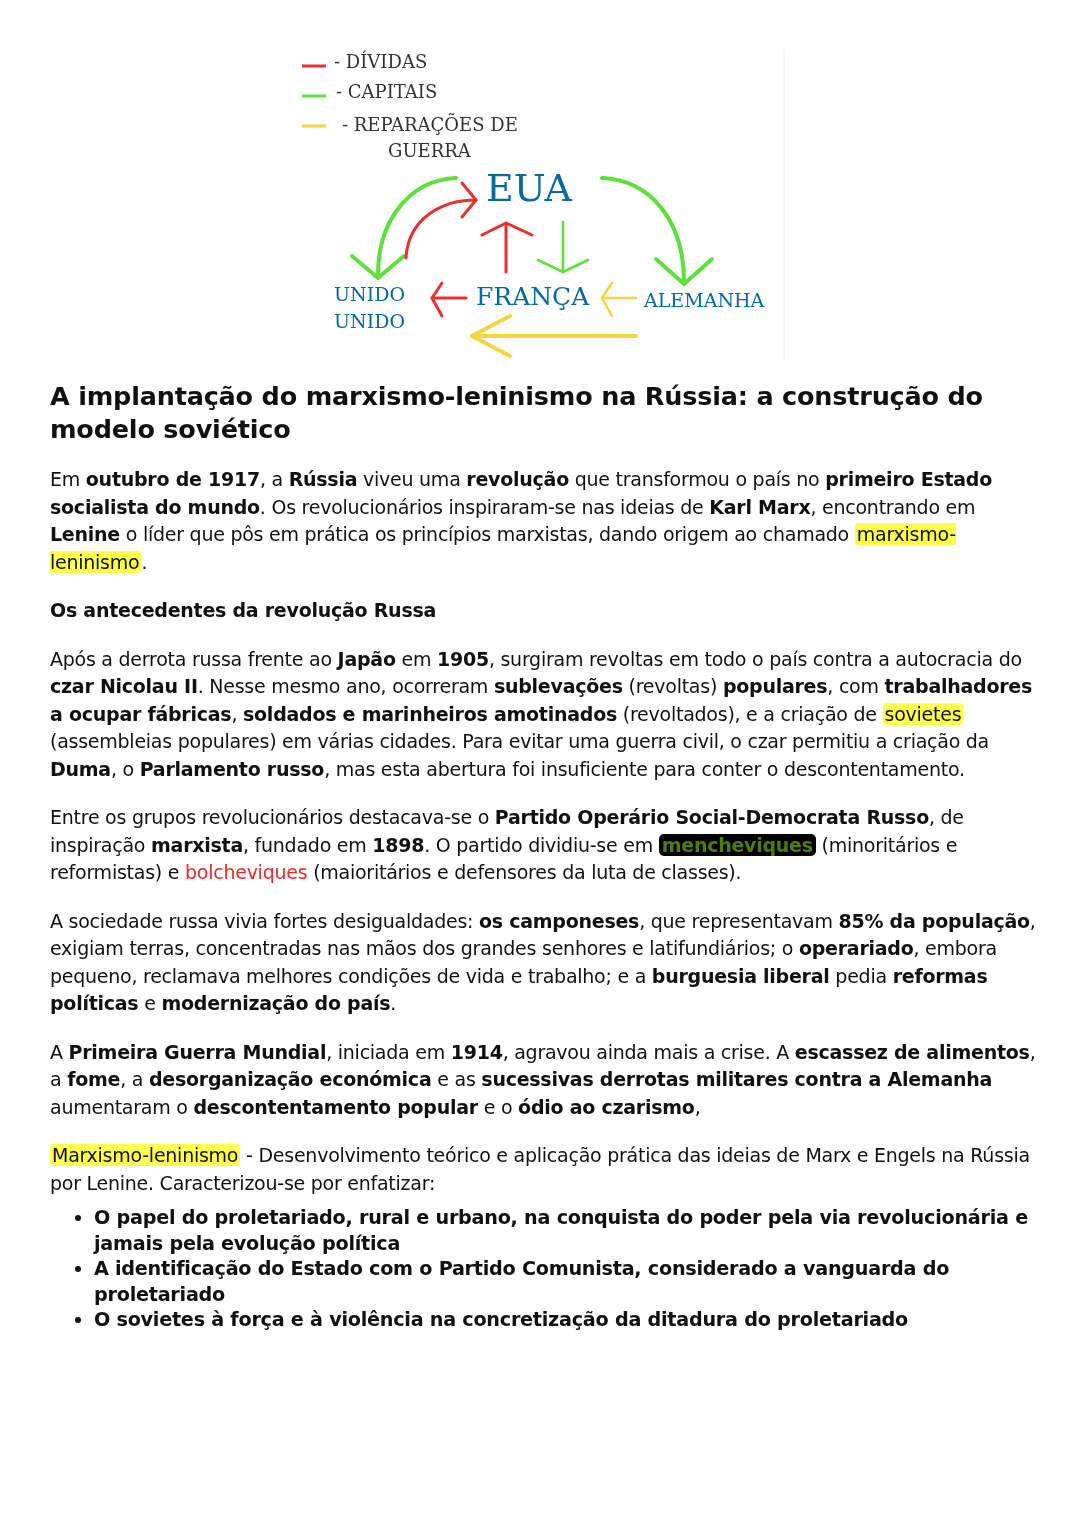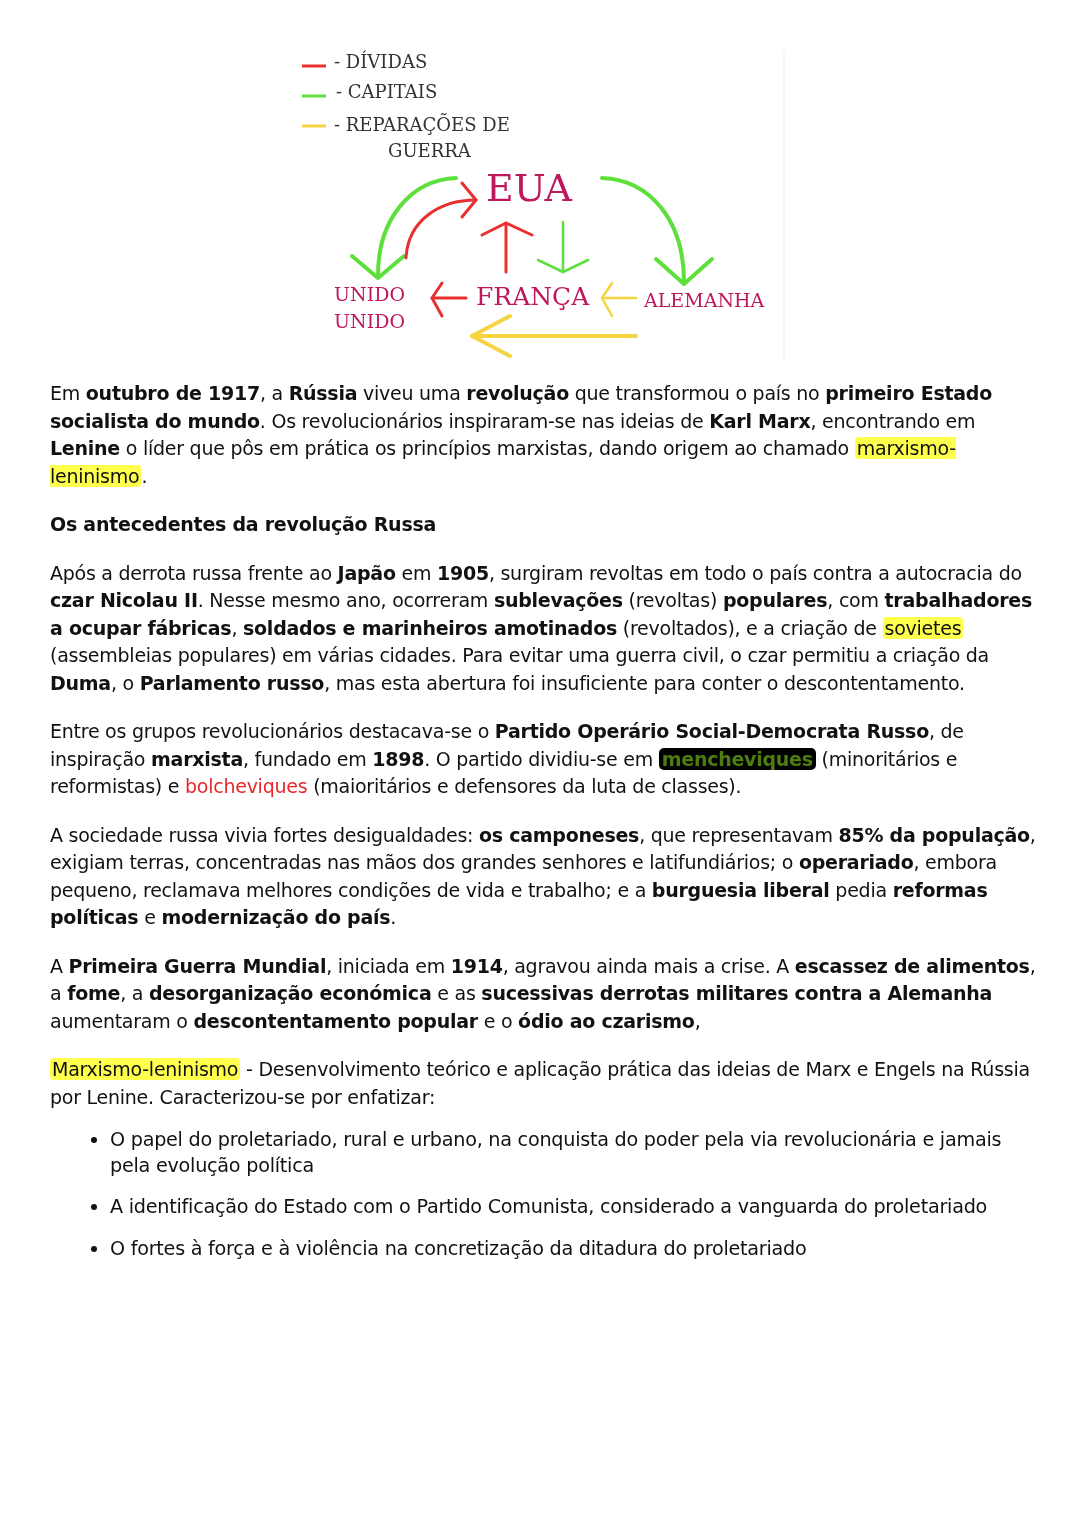--- a/index.html
+++ b/index.html
@@ -2,35 +2,35 @@
 <html><head>
 <meta charset="utf-8">
 <style>
   html, body { margin: 0; padding: 0; background: #ffffff; }
   body {
     width: 1080px; height: 1526px; overflow: hidden; position: relative;
     font-family: "DejaVu Sans", sans-serif; color: #111;
   }
   .diagram { position: absolute; left: 290px; top: 40px; width: 500px; height: 325px; }
   .diagram svg { position: absolute; left: 0; top: 0; }
-  .dlabel { position: absolute; font-family: "DejaVu Serif", serif; color: #be185d; white-space: nowrap; }
+  .dlabel { position: absolute; font-family: "DejaVu Serif", serif; color: #0369a1; white-space: nowrap; }
   .legend-text { font-size: 18px; color: #333; }
   .content { position: absolute; left: 50px; top: 380px; width: 990px; }
   h1 {
     font-size: 25.5px; font-weight: bold; line-height: 33px; margin: 0 0 20px 0; color: #111;
     letter-spacing: -0.2px;
   }
   p { font-size: 19px; line-height: 27.5px; margin: 0 0 21px 0; letter-spacing: -0.25px; }
   p.sub { font-weight: bold; }
   b { font-weight: bold; }
   .hl { background: #ffff4d; border-radius: 4px; padding: 0 2px; }
   .inv { background: #000; color: #4d7c0f; font-weight: bold; border-radius: 5px; padding: 0 3px; }
   .red { color: #e8282b; font-weight: normal; }
   ul { margin: 0 0 18px 0; padding-left: 44px; font-size: 19.2px; line-height: 25.5px; letter-spacing: -0.25px; }
-  ul li { margin: 16px; }
+  ul li { margin: 0; font-weight: bold; }
 </style>
 </head>
 <body>
 
 <div class="diagram">
   <svg width="500" height="325" viewBox="0 0 500 325">
 
     <line x1="12" y1="26" x2="36" y2="26" stroke="#e83030" stroke-width="3"></line>
     <line x1="12" y1="56" x2="36" y2="56" stroke="#5ee03c" stroke-width="3"></line>
     <line x1="12" y1="86" x2="36" y2="86" stroke="#f5d442" stroke-width="3"></line>
@@ -57,44 +57,45 @@
       <line x1="346" y1="258" x2="312" y2="258" stroke="#f5d442" stroke-width="2.5"></line>
       <polyline points="322,243 312,258 322,276" stroke="#f5d442" stroke-width="2.5"></polyline>
 
       <line x1="346" y1="296" x2="182" y2="296" stroke="#f5d442" stroke-width="4"></line>
       <polyline points="220,276 182,296 220,316" stroke="#f5d442" stroke-width="4"></polyline>
     </g>
     <line x1="494" y1="10" x2="494" y2="320" stroke="#eeeeee" stroke-width="1"></line>
   </svg>
   <span class="dlabel legend-text" style="left:44px; top:11px;">- DÍVIDAS</span>
   <span class="dlabel legend-text" style="left:46px; top:41px;">- CAPITAIS</span>
-  <span class="dlabel legend-text" style="left:44px; top:74px;">- REPARAÇÕES DE</span>
+  <span class="dlabel legend-text" style="left:52px; top:74px;">- REPARAÇÕES DE</span>
   <span class="dlabel legend-text" style="left:98px; top:100px;">GUERRA</span>
   <span class="dlabel" style="left:196px; top:126px; font-size:38px;">EUA</span>
   <span class="dlabel" style="left:44px; top:243px; font-size:19px;">UNIDO</span>
   <span class="dlabel" style="left:44px; top:270px; font-size:19px;">UNIDO</span>
   <span class="dlabel" style="left:186px; top:242px; font-size:25px;">FRANÇA</span>
   <span class="dlabel" style="left:354px; top:249px; font-size:19px;">ALEMANHA</span>
 </div>
 
 <div class="content">
+  <h1>A implantação do marxismo-leninismo na Rússia: a construção do modelo soviético</h1>
 
   <p><span>Em </span><b>outubro de 1917</b><span>, a </span><b>Rússia</b><span> viveu uma </span><b>revolução</b><span> que transformou o país no </span><b>primeiro Estado socialista do mundo</b><span>. Os revolucionários inspiraram-se nas ideias de </span><b>Karl Marx</b><span>, encontrando em </span><b>Lenine</b><span> o líder que pôs em prática os princípios marxistas, dando origem ao chamado </span><span class="hl">marxismo-leninismo</span><span>.</span></p>
 
   <p class="sub">Os antecedentes da revolução Russa</p>
 
   <p><span>Após a derrota russa frente ao </span><b>Japão</b><span> em </span><b>1905</b><span>, surgiram revoltas em todo o país contra a autocracia do </span><b>czar Nicolau II</b><span>. Nesse mesmo ano, ocorreram </span><b>sublevações</b><span> (revoltas) </span><b>populares</b><span>, com </span><b>trabalhadores a ocupar fábricas</b><span>, </span><b>soldados e marinheiros amotinados</b><span> (revoltados), e a criação de </span><span class="hl">sovietes</span><span> (assembleias populares) em várias cidades. Para evitar uma guerra civil, o czar permitiu a criação da </span><b>Duma</b><span>, o </span><b>Parlamento russo</b><span>, mas esta abertura foi insuficiente para conter o descontentamento.</span></p>
 
   <p><span>Entre os grupos revolucionários destacava-se o </span><b>Partido Operário Social-Democrata Russo</b><span>, de inspiração </span><b>marxista</b><span>, fundado em </span><b>1898</b><span>. O partido dividiu-se em </span><span class="inv">mencheviques</span><span> (minoritários e reformistas) e </span><span class="red">bolcheviques</span><span> (maioritários e defensores da luta de classes).</span></p>
 
   <p><span>A sociedade russa vivia fortes desigualdades: </span><b>os camponeses</b><span>, que representavam </span><b>85% da população</b><span>, exigiam terras, concentradas nas mãos dos grandes senhores e latifundiários; o </span><b>operariado</b><span>, embora pequeno, reclamava melhores condições de vida e trabalho; e a </span><b>burguesia liberal</b><span> pedia </span><b>reformas políticas</b><span> e </span><b>modernização do país</b><span>.</span></p>
 
   <p><span>A </span><b>Primeira Guerra Mundial</b><span>, iniciada em </span><b>1914</b><span>, agravou ainda mais a crise. A </span><b>escassez de alimentos</b><span>, a </span><b>fome</b><span>, a </span><b>desorganização económica</b><span> e as </span><b>sucessivas derrotas militares contra a Alemanha</b><span> aumentaram o </span><b>descontentamento popular</b><span> e o </span><b>ódio ao czarismo</b><span>,</span></p>
 
   <p style="margin-bottom:8px;"><span class="hl">Marxismo-leninismo</span><span> - Desenvolvimento teórico e aplicação prática das ideias de Marx e Engels na Rússia por Lenine. Caracterizou-se por enfatizar:</span></p>
 
   <ul>
     <li>O papel do proletariado, rural e urbano, na conquista do poder pela via revolucionária e jamais pela evolução política</li>
     <li>A identificação do Estado com o Partido Comunista, considerado a vanguarda do proletariado</li>
-    <li>O fortes à força e à violência na concretização da ditadura do proletariado</li>
+    <li>O sovietes à força e à violência na concretização da ditadura do proletariado</li>
   </ul>
 
 </div>
 
 </body></html>

